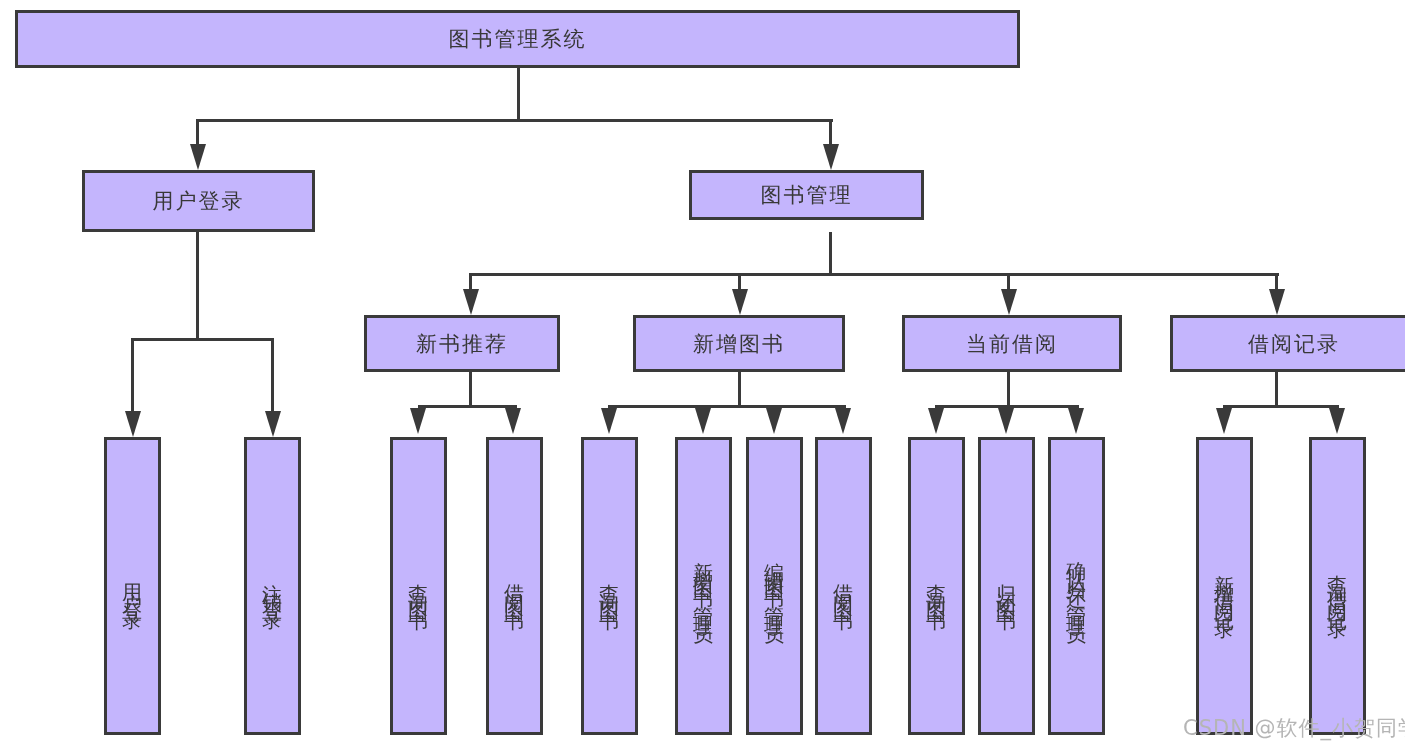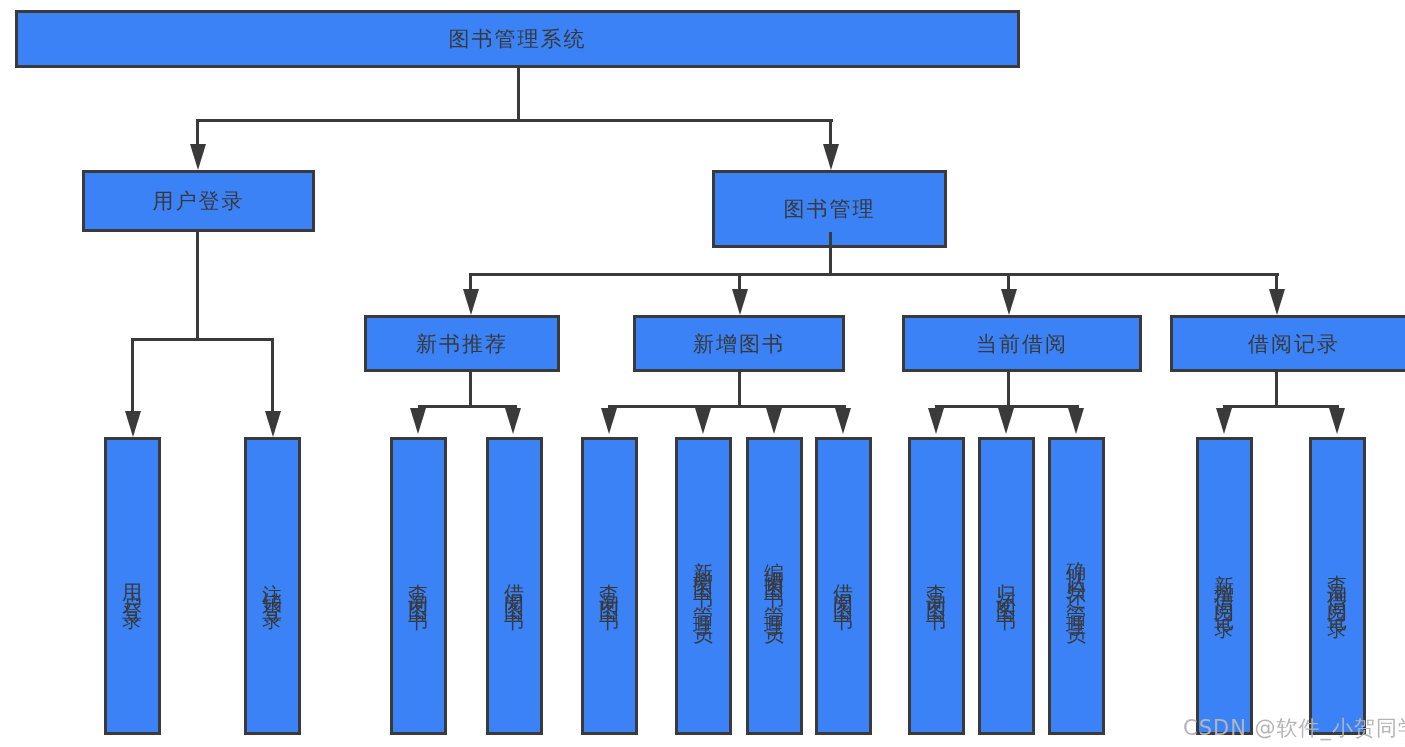--- a/index.html
+++ b/index.html
@@ -4,41 +4,41 @@
 <style>
   html,body{margin:0;padding:0;background:#ffffff;}
   body{font-family:"DejaVu Sans","Liberation Sans",sans-serif;}
   #canvas{position:relative;width:1405px;height:747px;background:#ffffff;overflow:hidden;}
 
   
   .node{
     position:absolute;
     box-sizing:border-box;
     border:3px solid #3a3a3a;
-    background:#3b82f6;
+    background:#c4b5fd;
     display:flex;align-items:center;justify-content:center;
     color:#383838;
   }
   .h-node{font-size:21px;letter-spacing:2px;white-space:nowrap;}
   .v-node{font-size:20px;}
   .v-node .vtext{
     writing-mode:vertical-rl;
     text-orientation:mixed;
     letter-spacing:9px;
     line-height:1;
     color:#383838;
   }
 
   
   #n-root{left:15px;top:10px;width:1005px;height:58px;}
   #n-l2a{left:82px;top:170px;width:233px;height:62px;}
-  #n-l2b{left:712px;top:170px;width:235px;height:78px;}
+  #n-l2b{left:689px;top:170px;width:235px;height:50px;}
   #n-t1{left:364px;top:315px;width:196px;height:57px;}
   #n-t2{left:633px;top:315px;width:212px;height:57px;}
-  #n-t3{left:902px;top:315px;width:240px;height:57px;}
+  #n-t3{left:902px;top:315px;width:220px;height:57px;}
   #n-t4{left:1170px;top:315px;width:248px;height:57px;}
   .leaf{top:437px;width:57px;height:298px;}
   #n-a{left:104px;} #n-b{left:244px;}
   #n-c{left:390px;} #n-d{left:486px;}
   #n-e{left:581px;} #n-f{left:675px;} #n-g{left:746px;} #n-h{left:815px;}
   #n-i{left:908px;} #n-j{left:978px;} #n-k{left:1048px;}
   #n-l{left:1196px;} #n-m{left:1309px;}
 
   
   .hl,.vl{position:absolute;background:#3a3a3a;}

